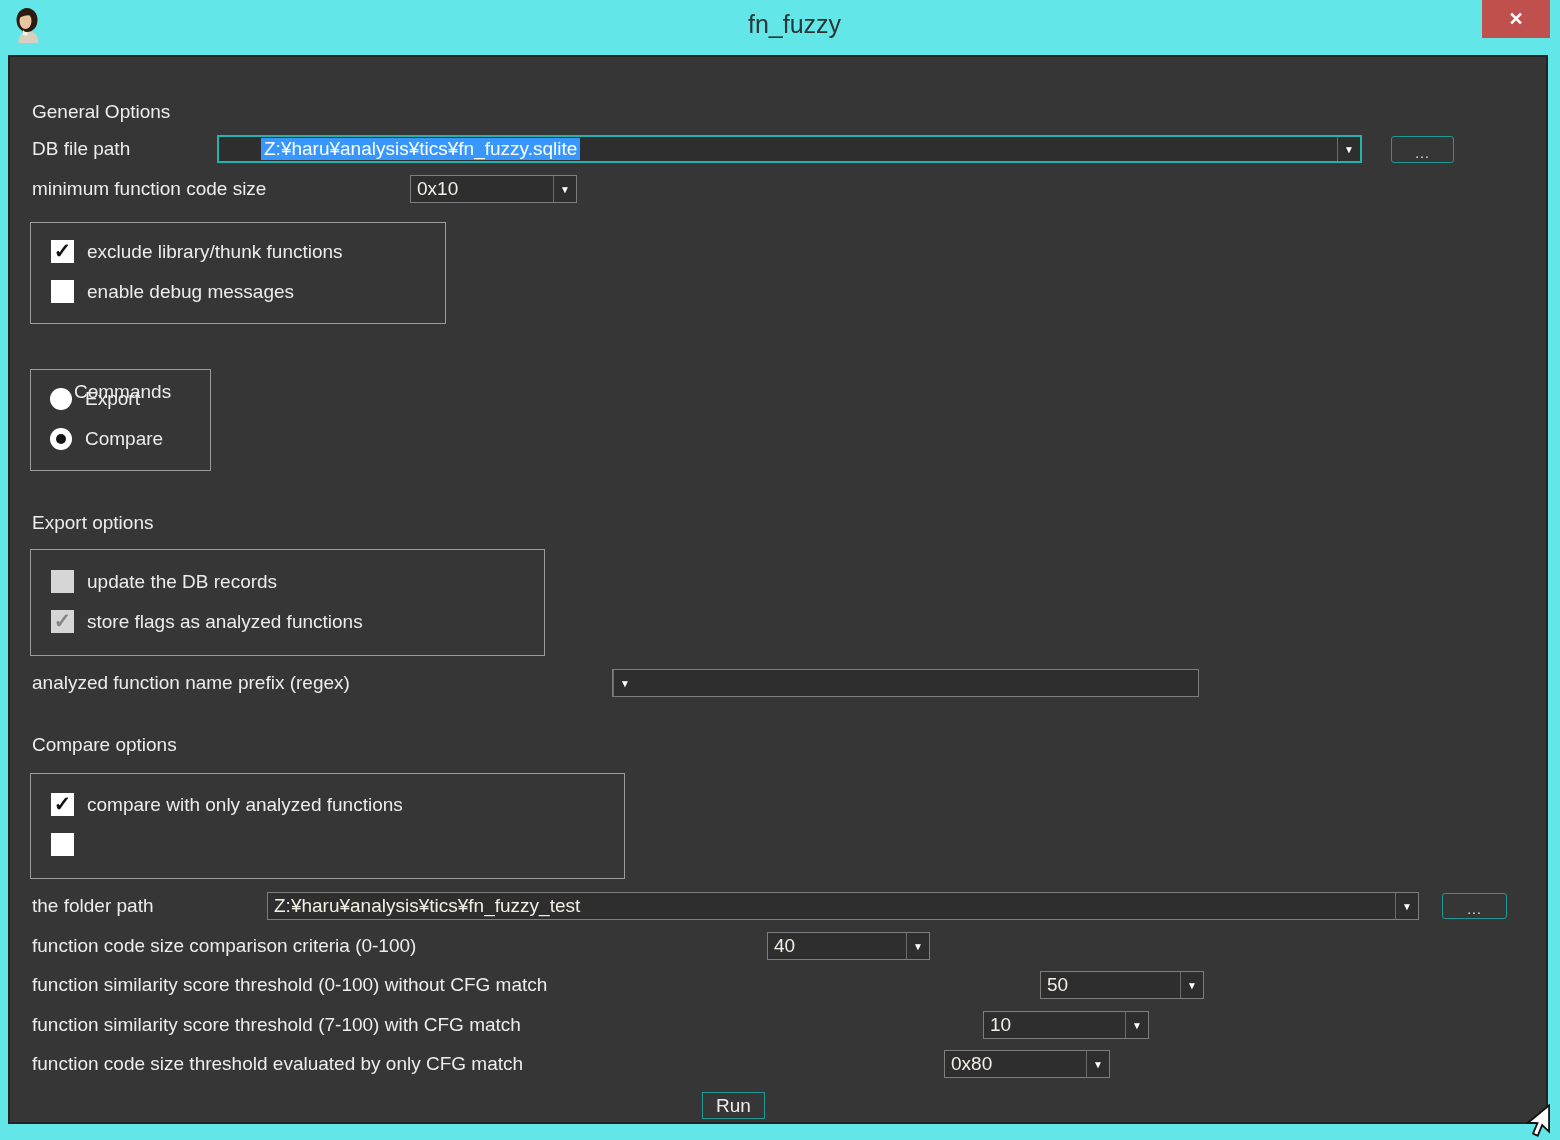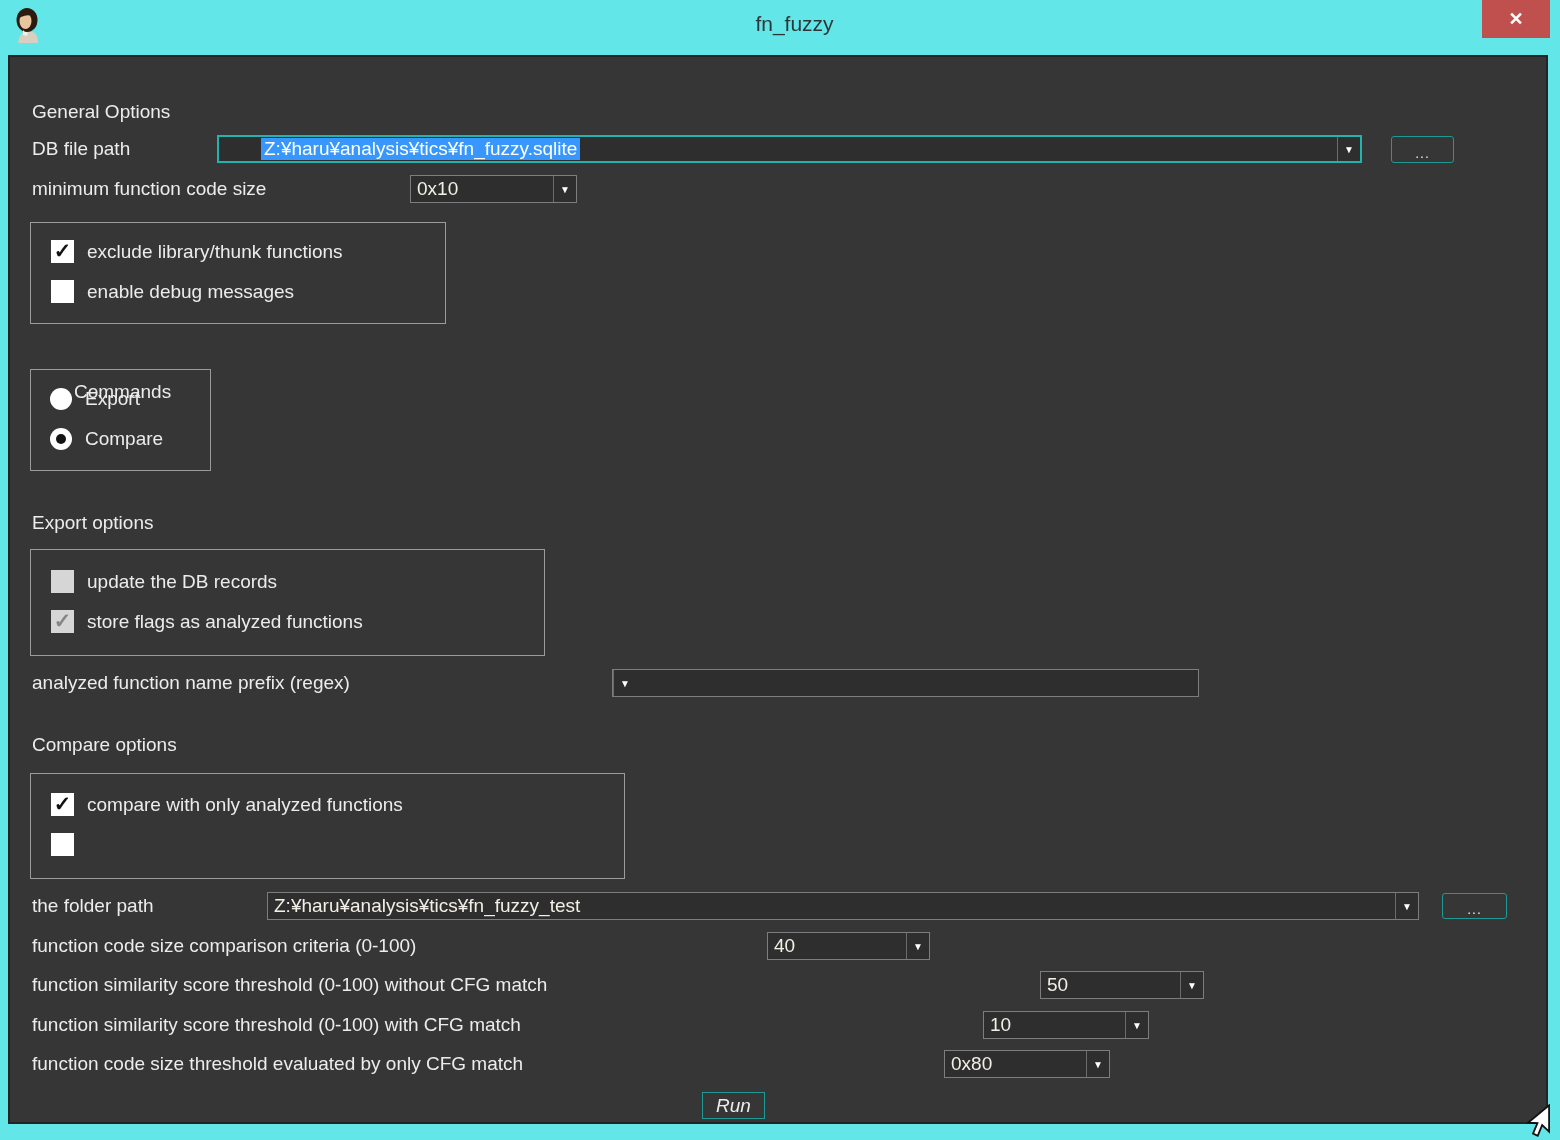--- a/index.html
+++ b/index.html
@@ -7,21 +7,21 @@
     position:relative; width:1560px; height:1140px; overflow:hidden;
     background:var(--titlebar,#63e6e8);
     font-family:"Liberation Sans", sans-serif;
     -webkit-font-smoothing:antialiased;
   }
   .titlebar { position:absolute; left:0; top:0; right:0; height:48px; }
   .app-icon { position:absolute; left:13px; top:5px; width:30px; height:38px; }
   .win-title {
     position:absolute; left:0; right:0; top:0; height:48px;
     display:flex; align-items:center; justify-content:center;
-    font-size:21px; color:#2c3638;margin-left:29px;
+    font-size:25px; color:#2c3638;margin-left:29px;
   }
   .close-btn {
     position:absolute; left:1482px; top:0; width:68px; height:38px;
     background:var(--close-button,#c0504e); color:#fff;
     display:flex; align-items:center; justify-content:center;
     font-size:18px; font-weight:bold;
   }
   .panel {
     position:absolute; left:8px; top:55px; width:1540px; height:1069px;
     background:var(--panel,#363636); border:2px solid #242424; box-sizing:border-box;
@@ -73,21 +73,20 @@
   .radio.selected::after {
     content:""; position:absolute; left:6px; top:6px; width:10px; height:10px;
     border-radius:50%; background:#141414;
   }
   .action-btn {
     position:absolute; background:transparent;
     border:1px solid var(--accent-teal,#1d9a94);
     color:#ececec; font-size:19px;
     display:flex; align-items:center; justify-content:center;
     box-sizing:border-box;
-    font-style:italic;
   }
   .cursor { position:absolute; left:1520px; top:1104px; width:36px; height:36px; }
 </style>
 </head>
 <body>
 
 <div class="window">
 
   <div class="titlebar">
     <svg class="app-icon" viewBox="0 0 30 38">
@@ -191,21 +190,21 @@
       <div class="value">40</div>
       <div class="arrow">▼</div>
     </div>
 
     <div class="label" style="left:22px;top:914px">function similarity score threshold (0-100) without CFG match</div>
     <div class="combo" style="left:1030px;top:914px;width:164px">
       <div class="value">50</div>
       <div class="arrow">▼</div>
     </div>
 
-    <div class="label" style="left:22px;top:954px">function similarity score threshold (0-100) with CFG match</div>
+    <div class="label" style="left:22px;top:954px">function similarity score threshold (7-100) with CFG match</div>
     <div class="combo" style="left:973px;top:954px;width:166px">
       <div class="value">10</div>
       <div class="arrow">▼</div>
     </div>
 
     <div class="label" style="left:22px;top:993px">function code size threshold evaluated by only CFG match</div>
     <div class="combo" style="left:934px;top:993px;width:166px">
       <div class="value">0x80</div>
       <div class="arrow">▼</div>
     </div>

